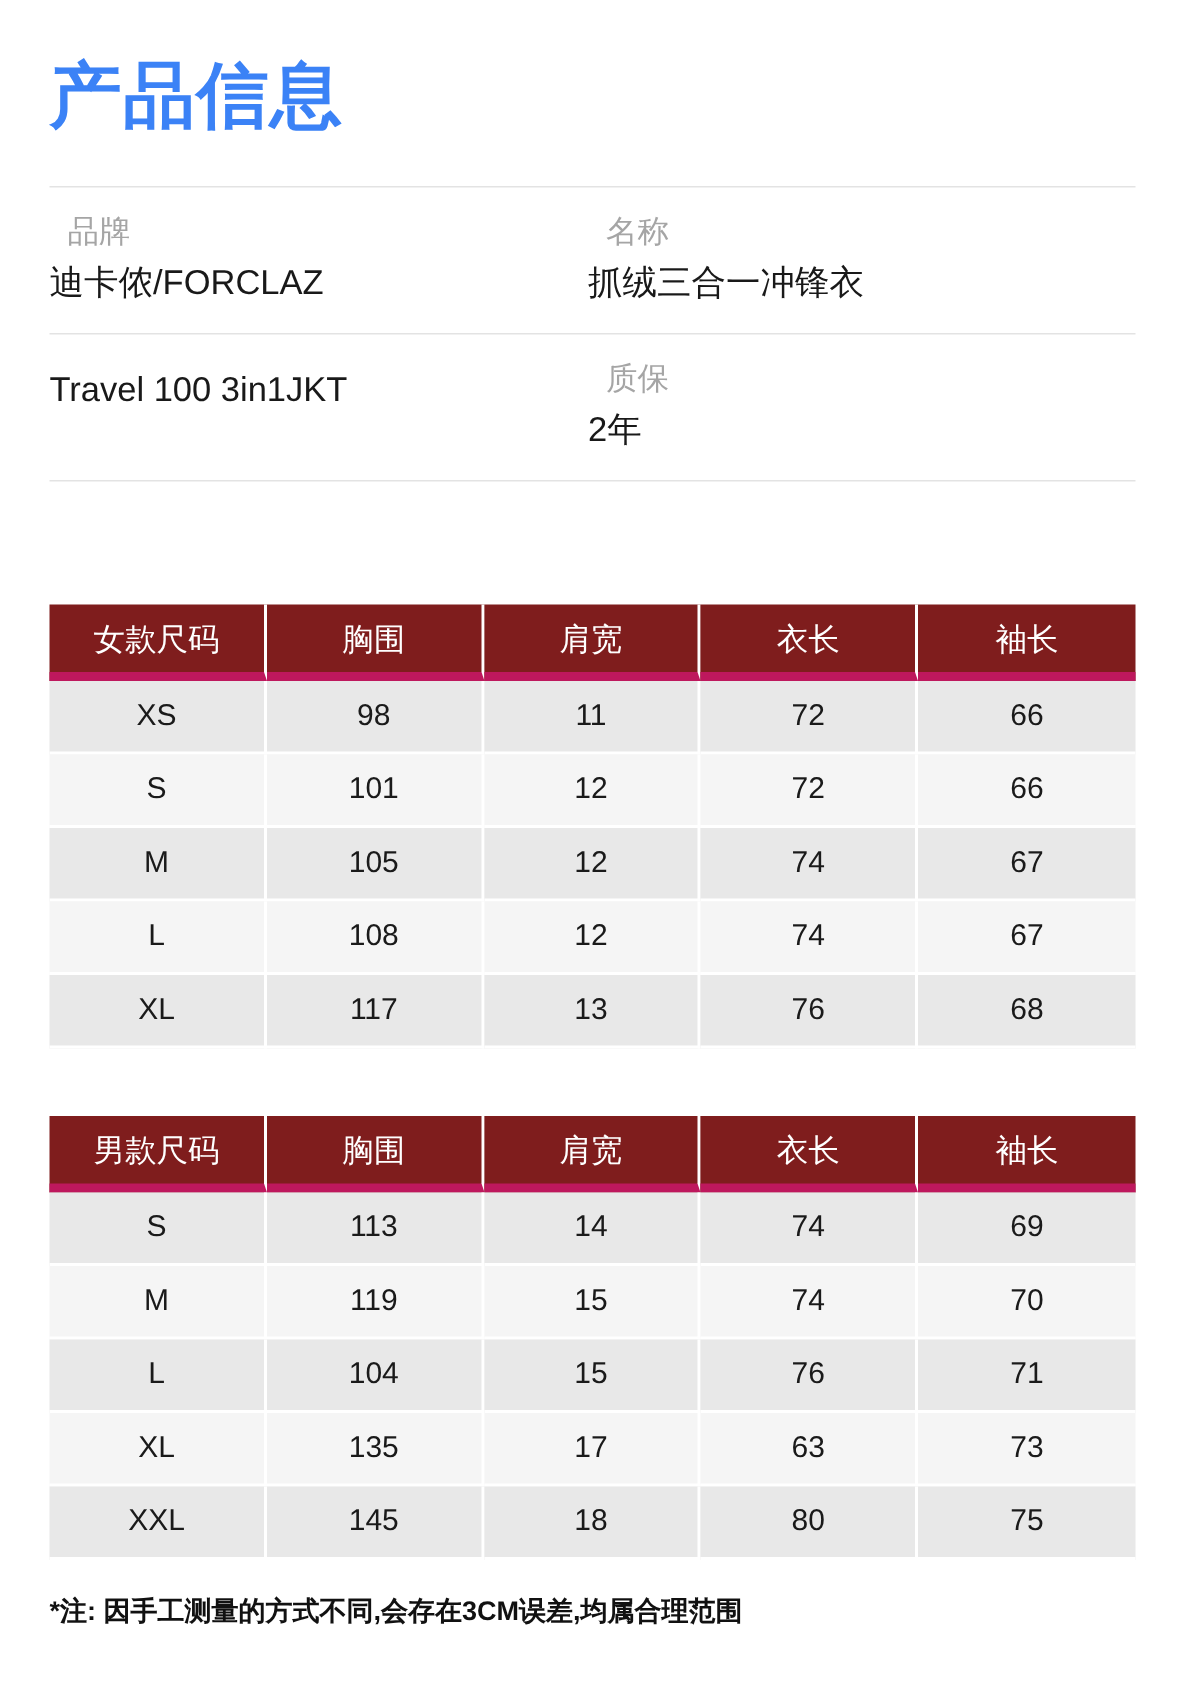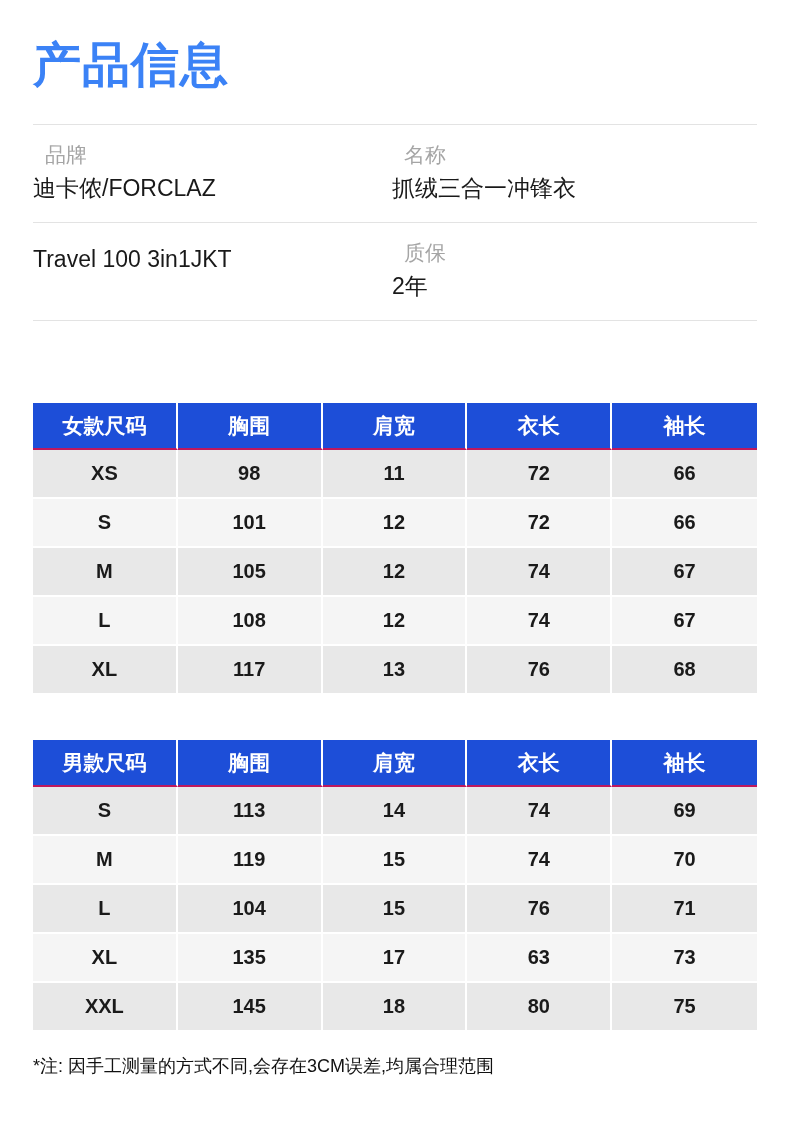--- a/index.html
+++ b/index.html
@@ -52,52 +52,52 @@
   }
   table.size-table {
     width: 724px;
     border-collapse: separate;
     border-spacing: 0;
     table-layout: fixed;
   }
   table.size-table.women { margin-top: 82px; }
   table.size-table.men   { margin-top: 45px; }
   .size-table th {
-    background: #1d4ed8;
+    background: #7f1d1d;
     color: #ffffff;
     font-size: 21px;
-    font-weight: 700;
+    font-weight: 400;
     height: 45px;
     padding: 0;
     text-align: center;
     vertical-align: middle;
-    border-bottom: 2px solid #be185d;
+    border-bottom: 6px solid #be185d;
   }
   .size-table th:not(:last-child),
   .size-table td:not(:last-child) {
     border-right: 2px solid #ffffff;
   }
   .size-table td {
     height: 47px;
     padding: 0;
     text-align: center;
     vertical-align: middle;
     font-size: 20px;
-    font-weight: 700;
+    font-weight: 400;
     color: #1a1a1a;
     border-bottom: 2px solid #ffffff;
   }
   .size-table tbody tr:nth-child(odd) td  { background: #e8e8e8; }
   .size-table tbody tr:nth-child(even) td { background: #f5f5f5; }
   .footnote {
     margin: 22px 0 0 0;
     font-size: 18px;
     line-height: 24px;
     color: #111111;
-    font-weight: 400;
+    font-weight: 700;
   }
 </style>
 </head>
 <body>
 
 <div class="container">
 
   <h1 class="page-title">产品信息</h1>
 
   <div class="divider after-title"></div>

